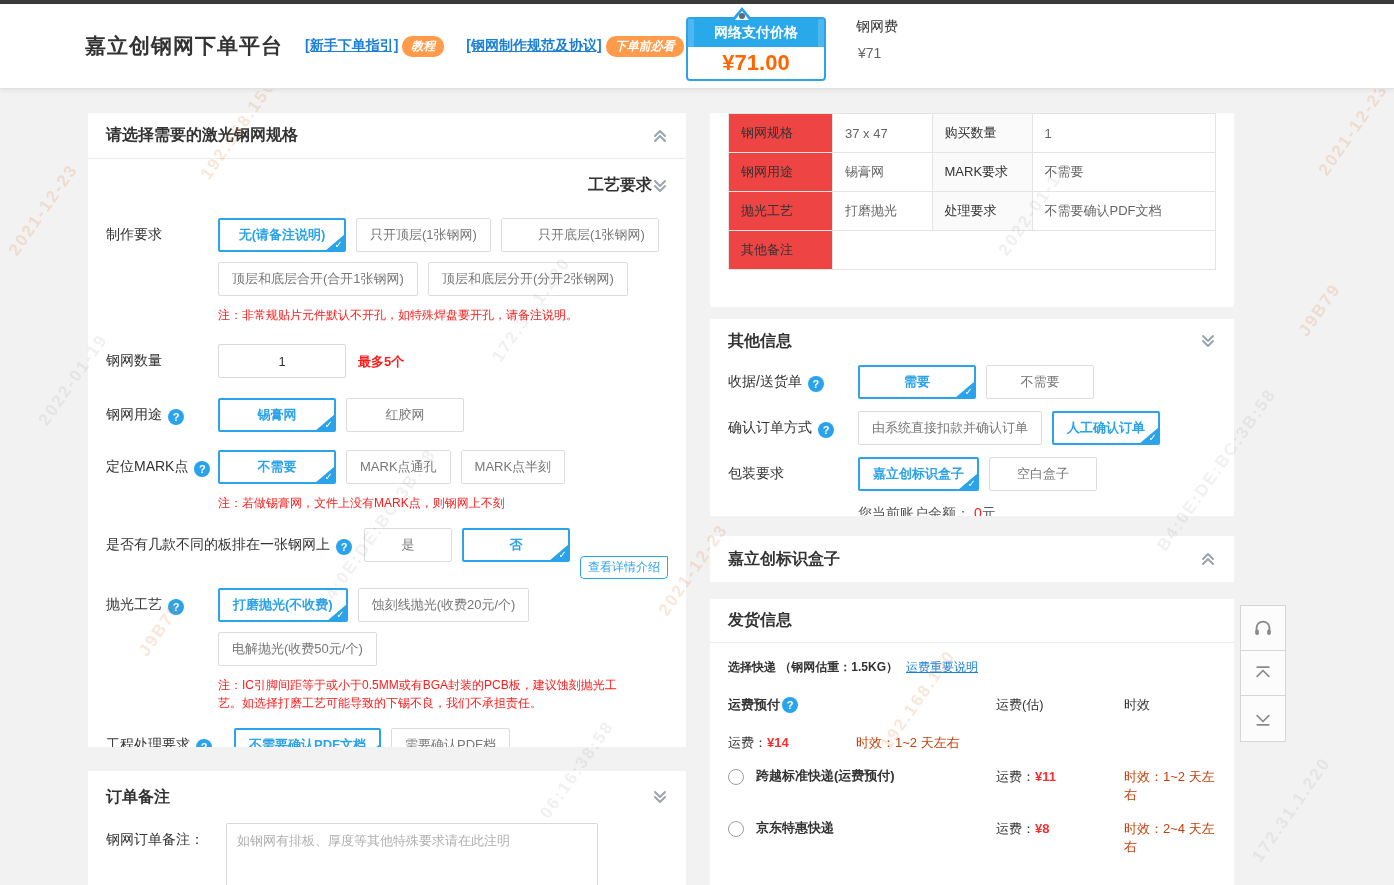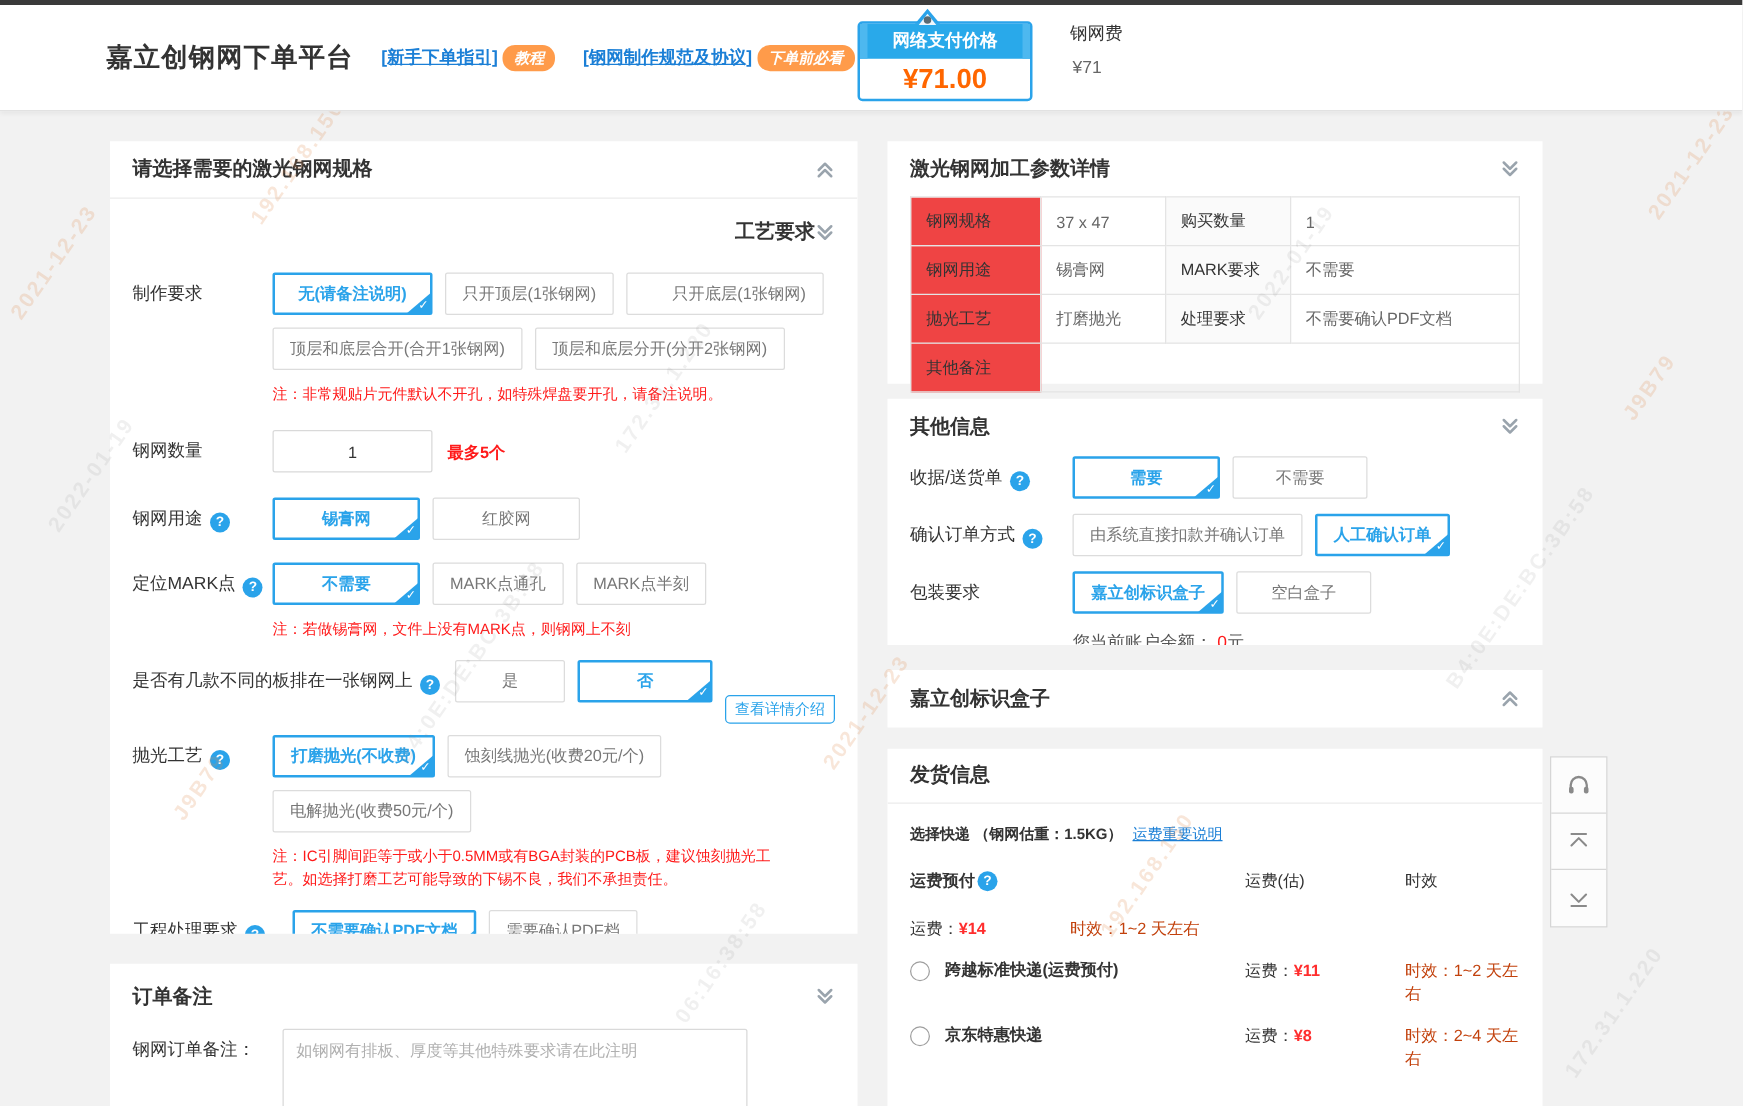--- a/index.html
+++ b/index.html
@@ -223,29 +223,20 @@
           </svg>
       </span>
     </div>
     <div class="form-row" style="padding-top:6px;">
       <span class="lbl" style="width:120px;flex:0 0 120px;">钢网订单备注：</span>
       <textarea class="remark-area" placeholder="如钢网有排板、厚度等其他特殊要求请在此注明" style=""></textarea>
     </div>
   </div>
 
   <div class="panel p-right" style="top:24px; height:194px;">
-    <div class="panel-head" style="height:44px;">
-      <span class="panel-title">激光钢网加工参数详情</span>
-      <span class="chev">
-        <svg width="16" height="16" viewBox="0 0 16 16">
-            <polyline points="3,3 8,8 13,3"></polyline>
-            <polyline points="3,8 8,13 13,8"></polyline>
-          </svg>
-      </span>
-    </div>
     <table class="ptable">
       <tbody>
           <tr>
         <td class="k">钢网规格</td>
         <td class="v">37 x 47</td>
         <td class="k2">购买数量</td>
         <td class="v">1</td>
       </tr>
       <tr>
         <td class="k">钢网用途</td>

